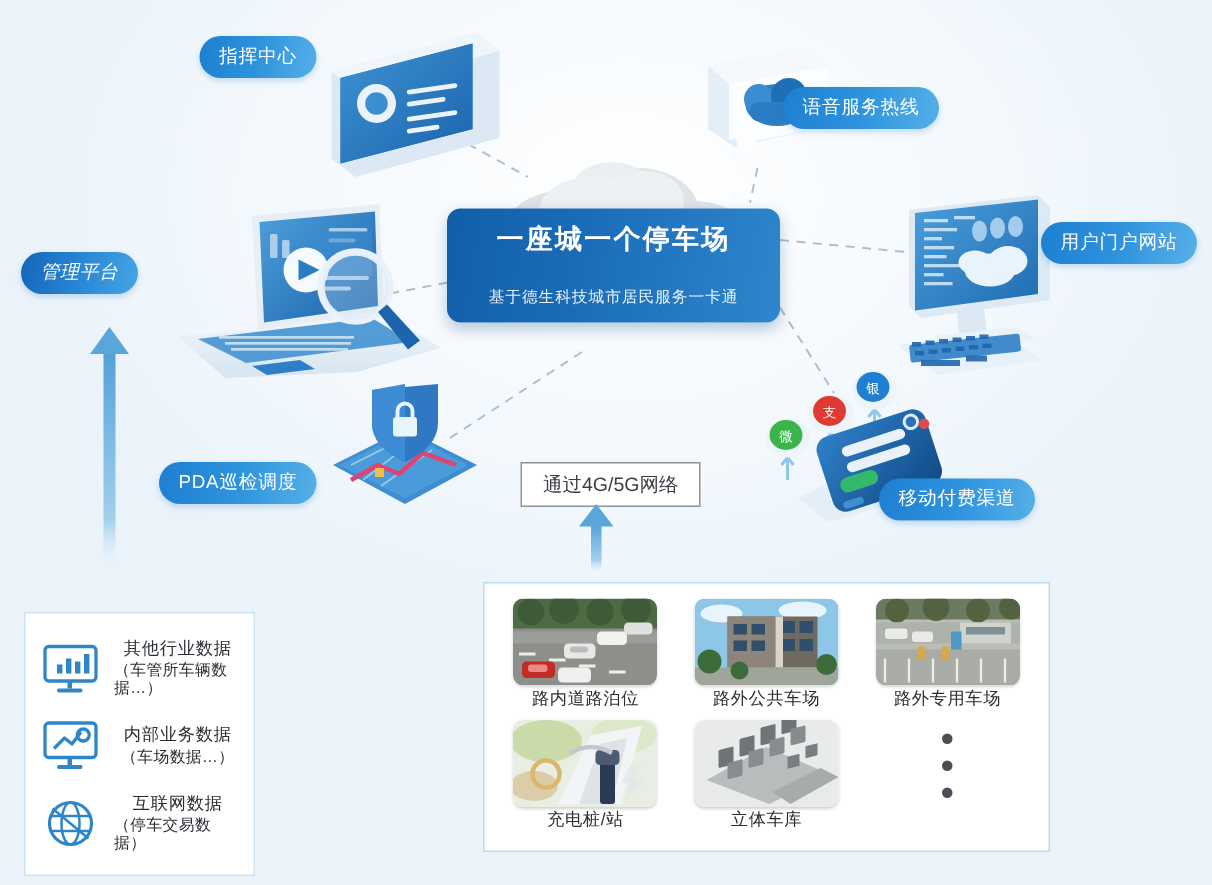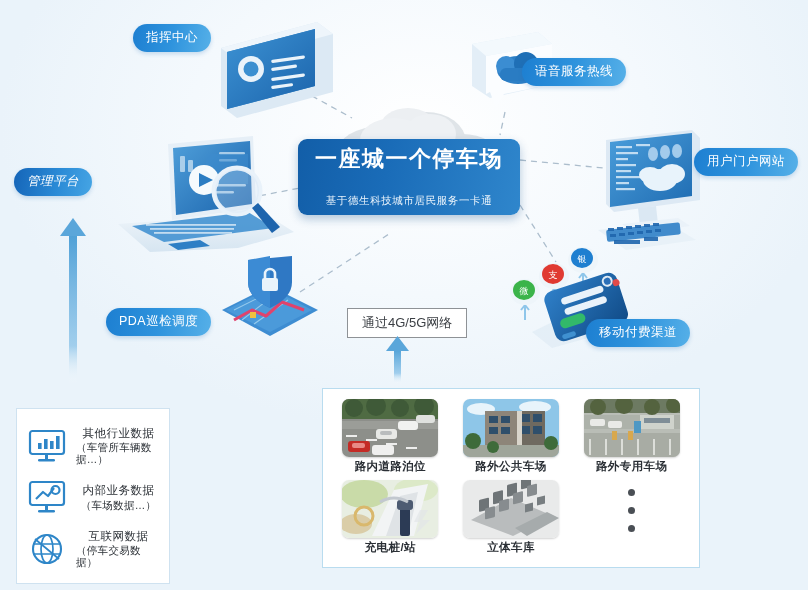--- a/index.html
+++ b/index.html
@@ -60,21 +60,21 @@
     width: 222px; height: 76px;
     border-radius: 9px;
     background: linear-gradient(100deg, #125ea8 0%, #1a6cb8 40%, #2f86cc 100%);
     box-shadow: 0 4px 10px rgba(20,80,140,.30);
     display: flex; flex-direction: column;
     align-items: center; justify-content: center;
     gap: 5px;
   }
   .title-main {
     color: #ffffff;
-    font-size: 22px;
+    font-size: 18px;
     font-weight: bold;
     letter-spacing: 1.5px;
     line-height: 1;
     text-align: center;
   }
   .title-sub {
     color: #e9f3fb;
     font-size: 10.5px;
     letter-spacing: .6px;
     line-height: 1;
@@ -107,21 +107,21 @@
     border: 1px solid #b9dcef;
     padding: 10px 12px;
   }
   .photo-grid {
     display: grid;
     grid-template-columns: repeat(3, 1fr);
     grid-template-rows: 1fr 1fr;
     gap: 4px 10px;
     width: 100%; height: 100%;
   }
-  .photo-cell { display: flex; flex-direction: column; align-items: center; gap: 4px; font-weight: bold; }
+  .photo-cell { display: flex; flex-direction: column; align-items: center; gap: 4px; }
   .photo-thumb {
     width: 96px; height: 58px;
     border-radius: 7px;
     overflow: hidden;
     position: relative;
     box-shadow: 0 1px 2px rgba(0,0,0,.18);
   }
   .photo-cap { font-size: 11.5px; color: #2a2f35; letter-spacing: .4px; line-height: 1; }
   .ellipsis-cell {
     display: flex; align-items: center; justify-content: center;

